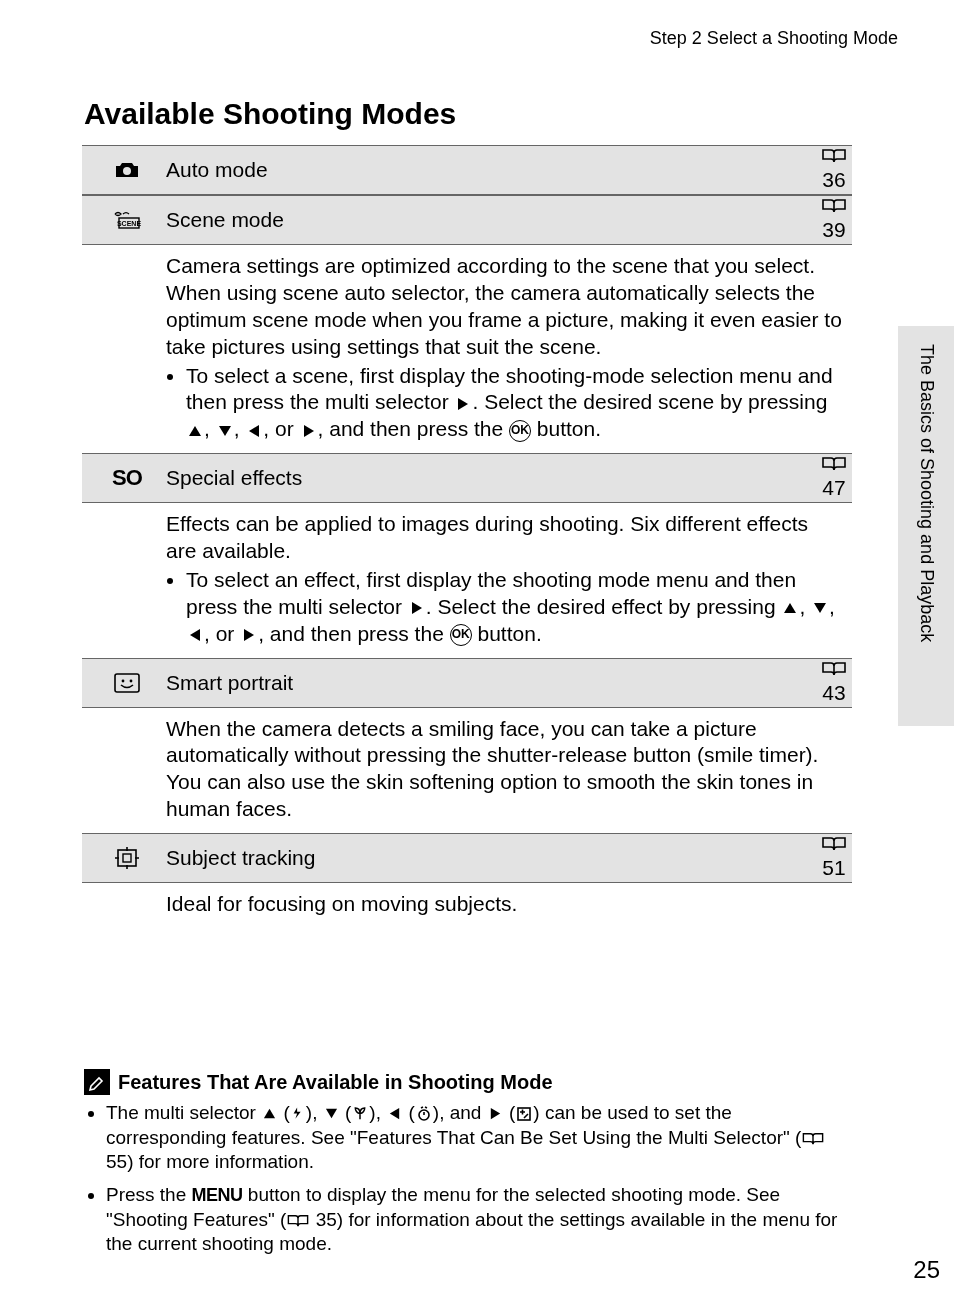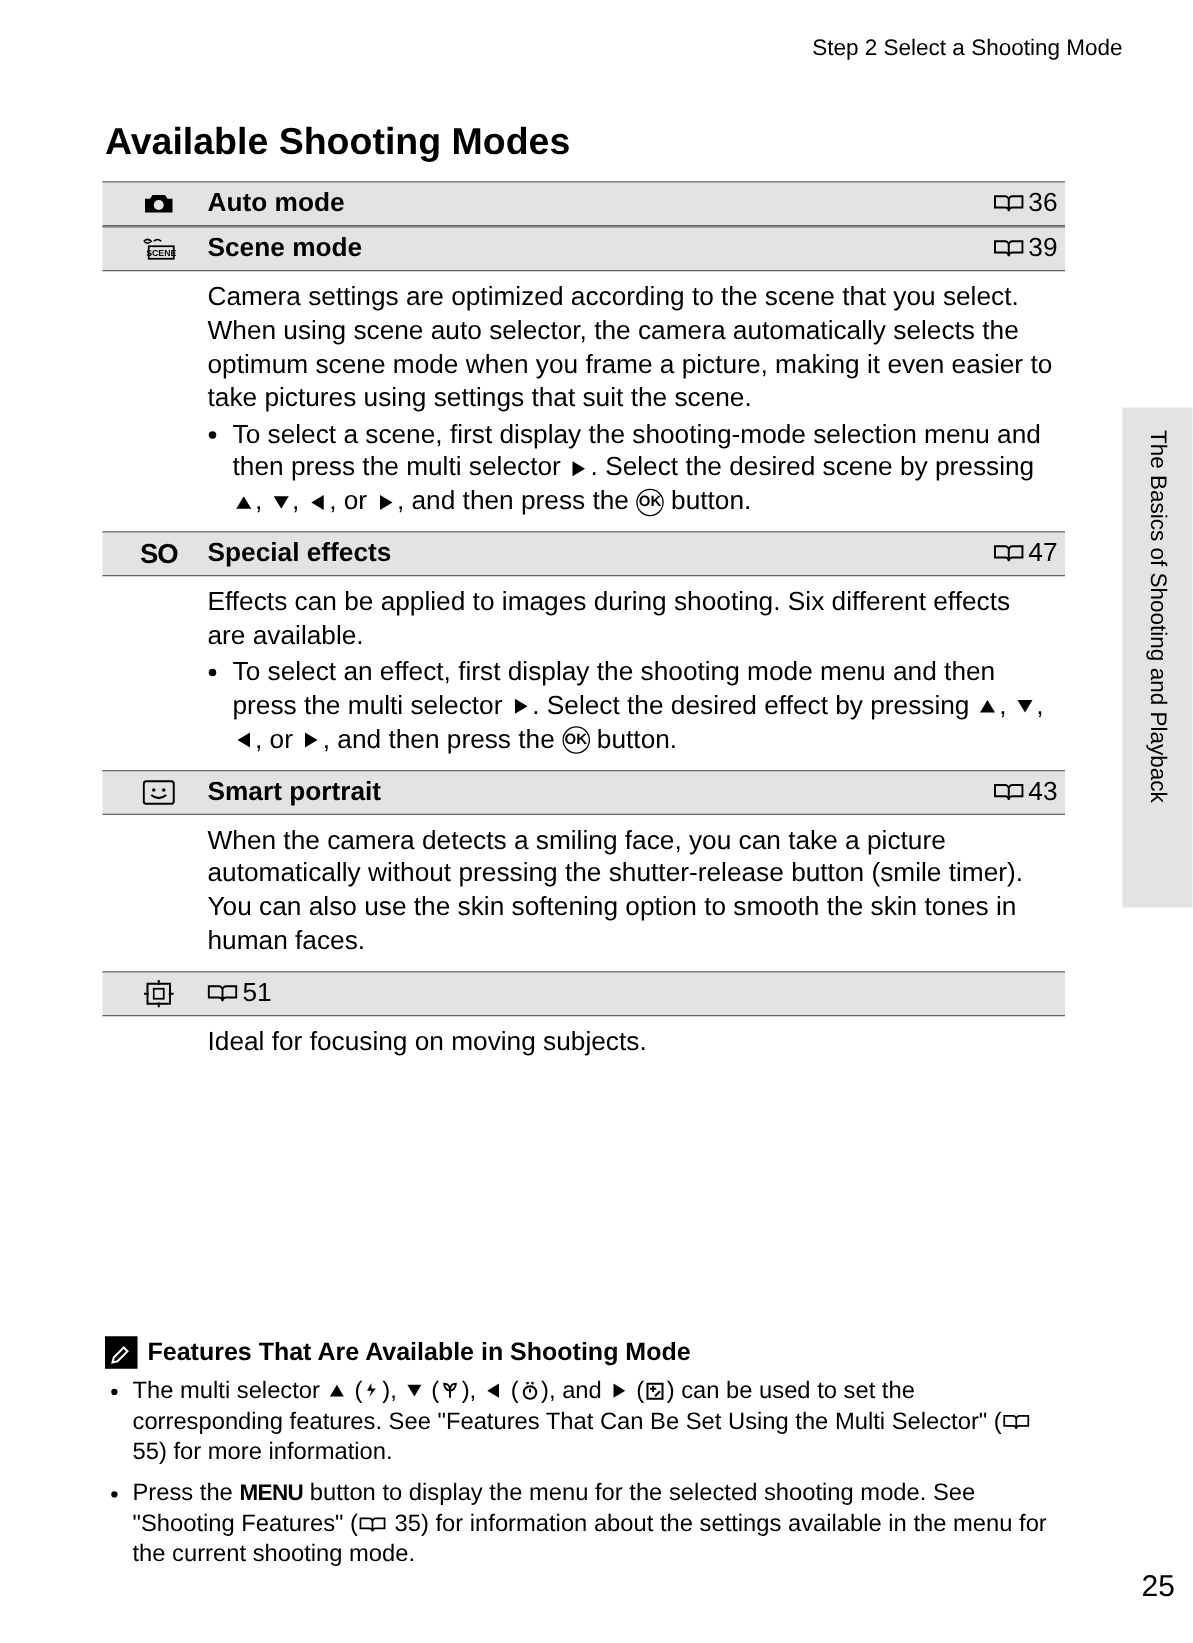--- a/index.html
+++ b/index.html
@@ -47,27 +47,28 @@
     width: 78px;
     display: flex;
     align-items: center;
     justify-content: center;
     flex-shrink: 0;
   }
   .mode-icon-cell svg { display:block; }
   .mode-title {
     flex: 1;
     font-size: 21px;
-    font-weight: 700;
+    font-weight: 400;
   }
   .mode-ref {
     display: flex;
     align-items: center;
     gap: 4px;
     font-size: 21px;
+    flex-direction: column;
   }
   .mode-ref svg { display:inline-block; vertical-align:middle; }
   .mode-desc {
     padding: 8px 10px 10px 84px;
     font-size: 21px;
     line-height: 1.28;
   }
   .mode-desc ul {
     list-style: disc;
     padding-left: 20px;
@@ -304,20 +305,21 @@
     </div>
 
     <div class="mode-head">
       <div class="mode-icon-cell">
         <svg width="24" height="22" viewBox="0 0 24 22">
             <rect x="3" y="3" width="18" height="16" fill="none" stroke="#000" stroke-width="1.6"></rect>
             <rect x="8" y="7" width="8" height="8" fill="none" stroke="#000" stroke-width="1.4"></rect>
             <path d="M12 0 v4 M12 18 v4 M0 11 h4 M20 11 h4" stroke="#000" stroke-width="1.6"></path>
           </svg>
       </div>
+      <div class="mode-title">Subject tracking</div>
       <div class="mode-ref">
         <svg width="24" height="16" viewBox="0 0 24 16">
             <use href="#book-icon"></use>
           </svg>
         <span>51</span>
       </div>
     </div>
     <div class="mode-desc" style="border-bottom:none;">
       <span>Ideal for focusing on moving subjects.</span>
     </div>

